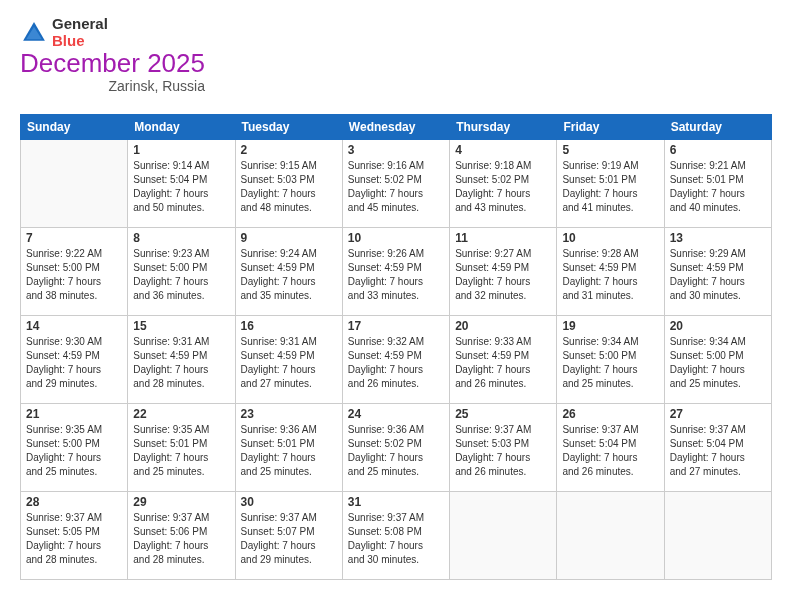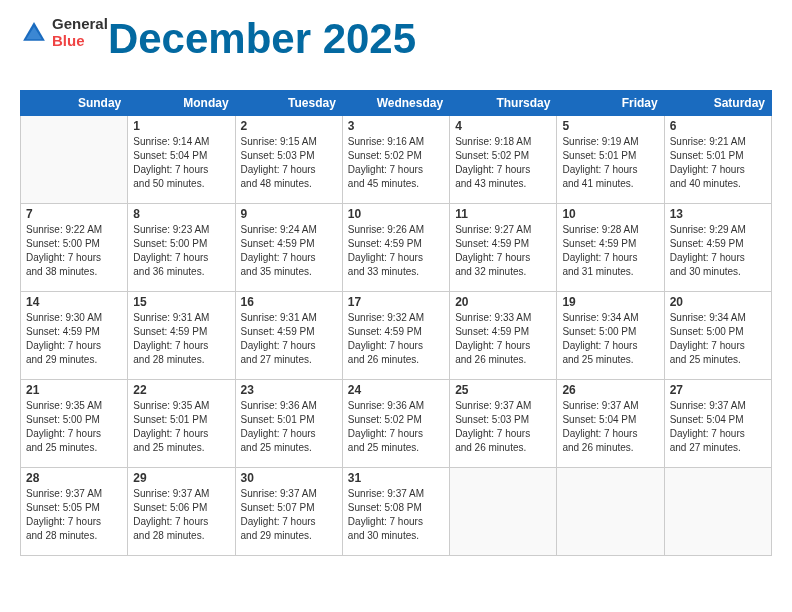--- a/index.html
+++ b/index.html
@@ -12,22 +12,24 @@
       overflow: hidden;
     }
     .page {
       width: 792px;
       height: 612px;
       background: #fff;
       padding: 16px 20px 12px 20px;
     }
     .header {
       display: flex;
+      justify-content: space-between;
       align-items: flex-start;
-      margin-bottom: 28px;
+      margin-bottom: 20px;
+      flex-direction: column;
     }
     .logo {
       display: flex;
       align-items: center;
       gap: 4px;
     }
     .logo-text {
       display: flex;
       flex-direction: column;
       line-height: 1.1;
@@ -43,40 +45,40 @@
       color: #ef4444;
     }
     .logo-icon {
       width: 28px;
       height: 28px;
     }
     .title-block {
       text-align: right;
     }
     .month-title {
-      font-size: 42px;
-      font-weight: bold;
-      color: #0369a1;
+      font-size: 26px;
+      font-weight: normal;
+      color: #a21caf;
       line-height: 1.1;
     }
     .subtitle {
       font-size: 14px;
       color: #555;
     }
     .calendar-table {
       width: 100%;
       border-collapse: collapse;
     }
     .calendar-table th {
       background-color: #1a6bbf;
       color: #fff;
       font-size: 12px;
       font-weight: bold;
       padding: 5px 6px;
-      text-align: right;
+      text-align: left;
       border: 1px solid #1a6bbf;
     }
     .calendar-table td {
       border: 1px solid #ccc;
       vertical-align: top;
       padding: 3px 5px;
       width: calc(100% / 7);
       height: 88px;
     }
     .day-number {
@@ -104,20 +106,21 @@
         <polygon points="18,4 32,28 4,28" fill="#1a6bbf"></polygon>
         <polygon points="18,10 28,26 8,26" fill="#5ba3e8" opacity="0.5"></polygon>
       </svg>
       <div class="logo-text">
         <span class="logo-general">General</span>
         <span class="logo-blue">Blue</span>
       </div>
     </div>
     <div class="title-block">
       <div class="month-title">December 2025</div>
+      <div class="subtitle">Zarinsk, Russia</div>
     </div>
   </div>
 
   <table class="calendar-table">
     <thead>
       <tr>
         <th>Sunday</th>
         <th>Monday</th>
         <th>Tuesday</th>
         <th>Wednesday</th>

